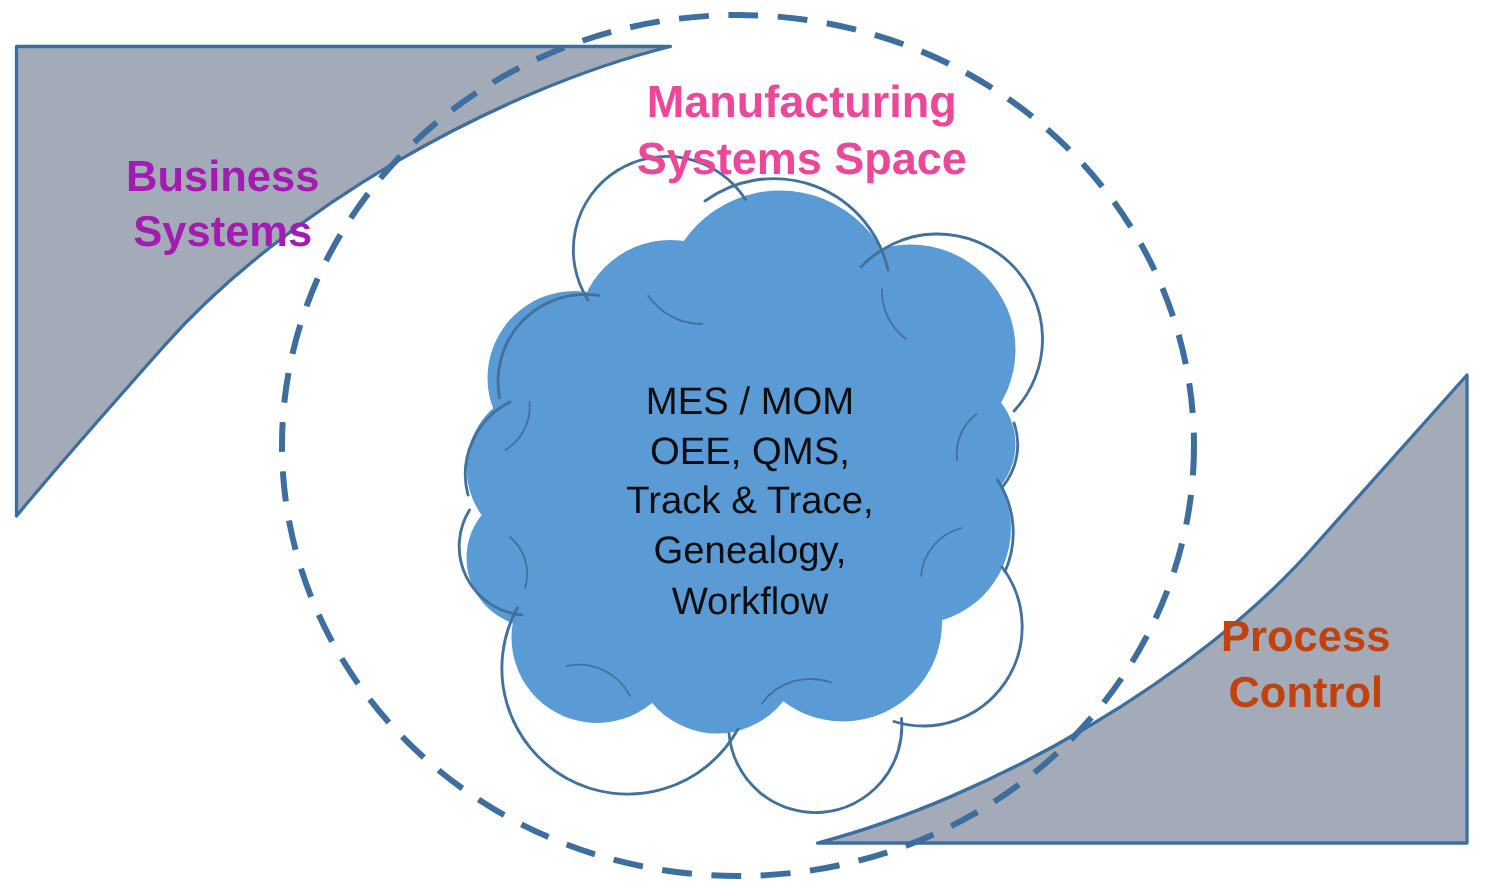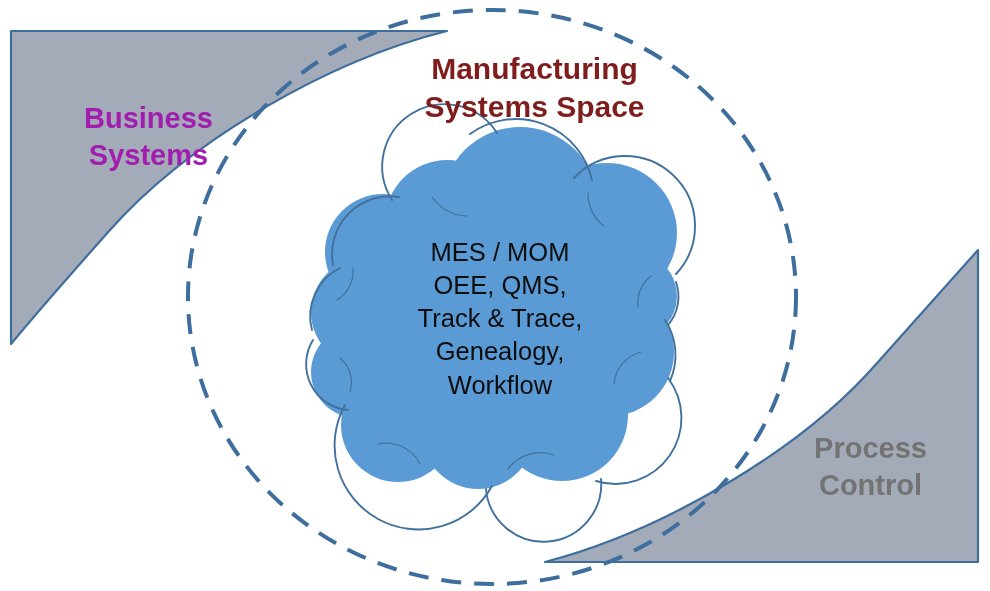--- a/index.html
+++ b/index.html
@@ -35,37 +35,37 @@
   #label-business-systems {
     left: 36px;
     top: 100px;
     width: 225px;
     font-size: 29px;
     font-weight: bold;
     color: #a21caf;
   }
   #label-process-control {
     left: 768px;
-    top: 430px;
+    top: 407px;
     width: 205px;
     font-size: 29px;
     font-weight: bold;
-    color: #737373;
+    color: #c2410c;
   }
   #label-mss {
     left: 362px;
     top: 50px;
     width: 345px;
     font-size: 30px;
     font-weight: bold;
-    color: #7f1d1d;
+    color: #ec4899;
   }
   #label-cloud {
     left: 360px;
-    top: 236px;
+    top: 252px;
     width: 280px;
     font-size: 25.5px;
     font-weight: normal;
     color: #000000;
     line-height: 1.30;
     color: #0d0d0d;
   }
 </style>
 </head>
 <body>

